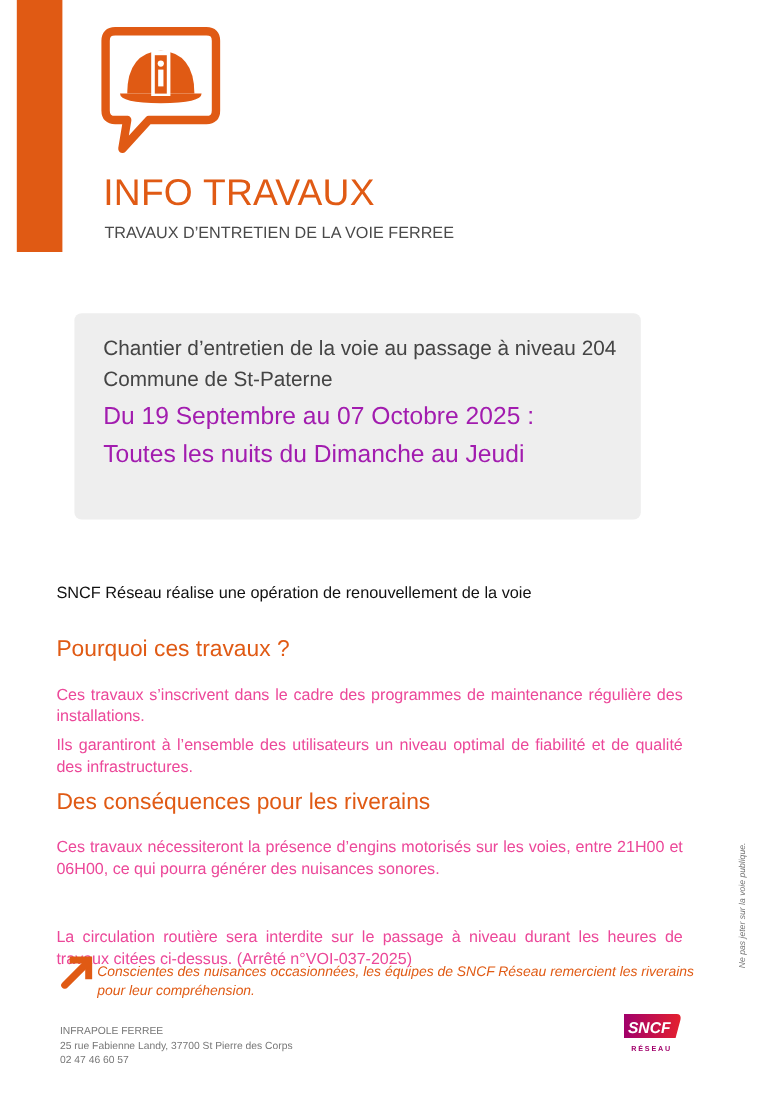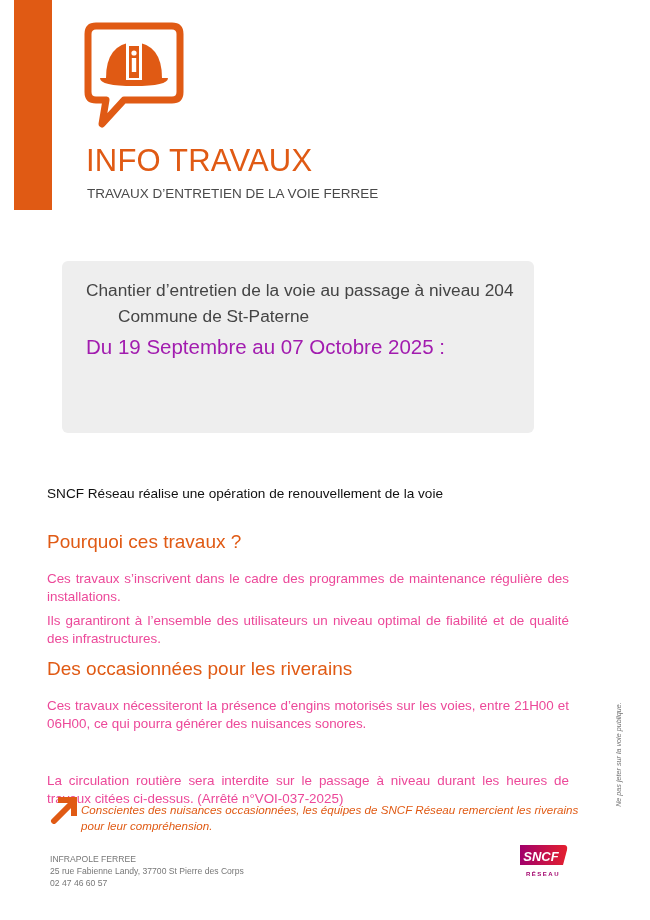--- a/index.html
+++ b/index.html
@@ -5,21 +5,21 @@
     html, body { margin:0; padding:0; background:#ffffff; }
     body { width:650px; height:920px; position:relative; overflow:hidden;
       font-family:"Liberation Sans", "DejaVu Sans", sans-serif; color:#222; }
     .side-bar { position:absolute; left:14px; top:0; width:38px; height:210px; background:#e05a14; }
     .logo { position:absolute; left:84px; top:22px; width:100px; width:100px; height:110px; }
     .title { position:absolute; left:86px; top:143px; font-size:31px; color:#e05a14; letter-spacing:0.2px;text-align:right; }
     .subtitle { position:absolute; left:87px; top:186px; font-size:13.5px; color:#4a4a4a; }
     .info-box { position:absolute; left:62px; top:261px; width:472px; height:172px; background:#eeeeee; border-radius:6px; }
     .info-line { position:absolute; left:24px; font-size:17.3px; color:#444; white-space:nowrap; }
     .info-line.l1 { top:19px; }
-    .info-line.l2 { top:45px;margin-left:32px; }
+    .info-line.l2 { top:45px; }
     .info-date { position:absolute; left:24px; font-size:20.5px; color:#a21caf; white-space:nowrap; }
     .info-date.d1 { top:74px; }
     .info-date.d2 { top:106px; }
     .intro { position:absolute; left:47px; top:486px; font-size:13.6px; color:#111; }
     .h2 { position:absolute; left:47px; font-size:19px; color:#e05a14; }
     .h2.a { top:531px; }
     .h2.b { top:658px; }
     .para { position:absolute; left:47px; width:522px; font-size:13.4px; line-height:18px; color:#ec4899; text-align:justify; text-align-last:left; }
     .p1 { top:570px; }
     .p2 { top:612px; text-align-last:left; }
@@ -49,29 +49,30 @@
   </svg>
 </div>
 
 <div class="title">INFO TRAVAUX</div>
 <div class="subtitle">TRAVAUX D’ENTRETIEN DE LA VOIE FERREE</div>
 
 <div class="info-box">
   <div class="info-line l1">Chantier d’entretien de la voie au passage à niveau 204</div>
   <div class="info-line l2">Commune de St-Paterne</div>
   <div class="info-date d1">Du 19 Septembre au 07 Octobre 2025 :</div>
+  <div class="info-date d2">Toutes les nuits du Dimanche au Jeudi</div>
 </div>
 
 <div class="intro">SNCF Réseau réalise une opération de renouvellement de la voie</div>
 
 <div class="h2 a">Pourquoi ces travaux ?</div>
 <div class="para p1">Ces travaux s’inscrivent dans le cadre des programmes de maintenance régulière des installations.</div>
 <div class="para p2">Ils garantiront à l’ensemble des utilisateurs un niveau optimal de fiabilité et de qualité des infrastructures.</div>
 
-<div class="h2 b">Des occasionnées pour les riverains</div>
+<div class="h2 b">Des conséquences pour les riverains</div>
 <div class="para p3">Ces travaux nécessiteront la présence d’engins motorisés sur les voies, entre 21H00 et 06H00, ce qui pourra générer des nuisances sonores.</div>
 <div class="para p4">La circulation routière sera interdite sur le passage à niveau durant les heures de travaux citées ci-dessus. (Arrêté n°VOI-037-2025)</div>
 
 <div class="arrow">
   <svg width="28" height="28" viewBox="0 0 28 28">
     <path d="M5 25 L23 7" stroke="#e05a14" stroke-width="6" stroke-linecap="round"></path>
     <path d="M9 4 H25 V20" fill="none" stroke="#e05a14" stroke-width="6" stroke-linejoin="miter"></path>
   </svg>
 </div>
 <div class="thanks">Conscientes des nuisances occasionnées, les équipes de SNCF Réseau remercient les riverains pour leur compréhension.</div>

